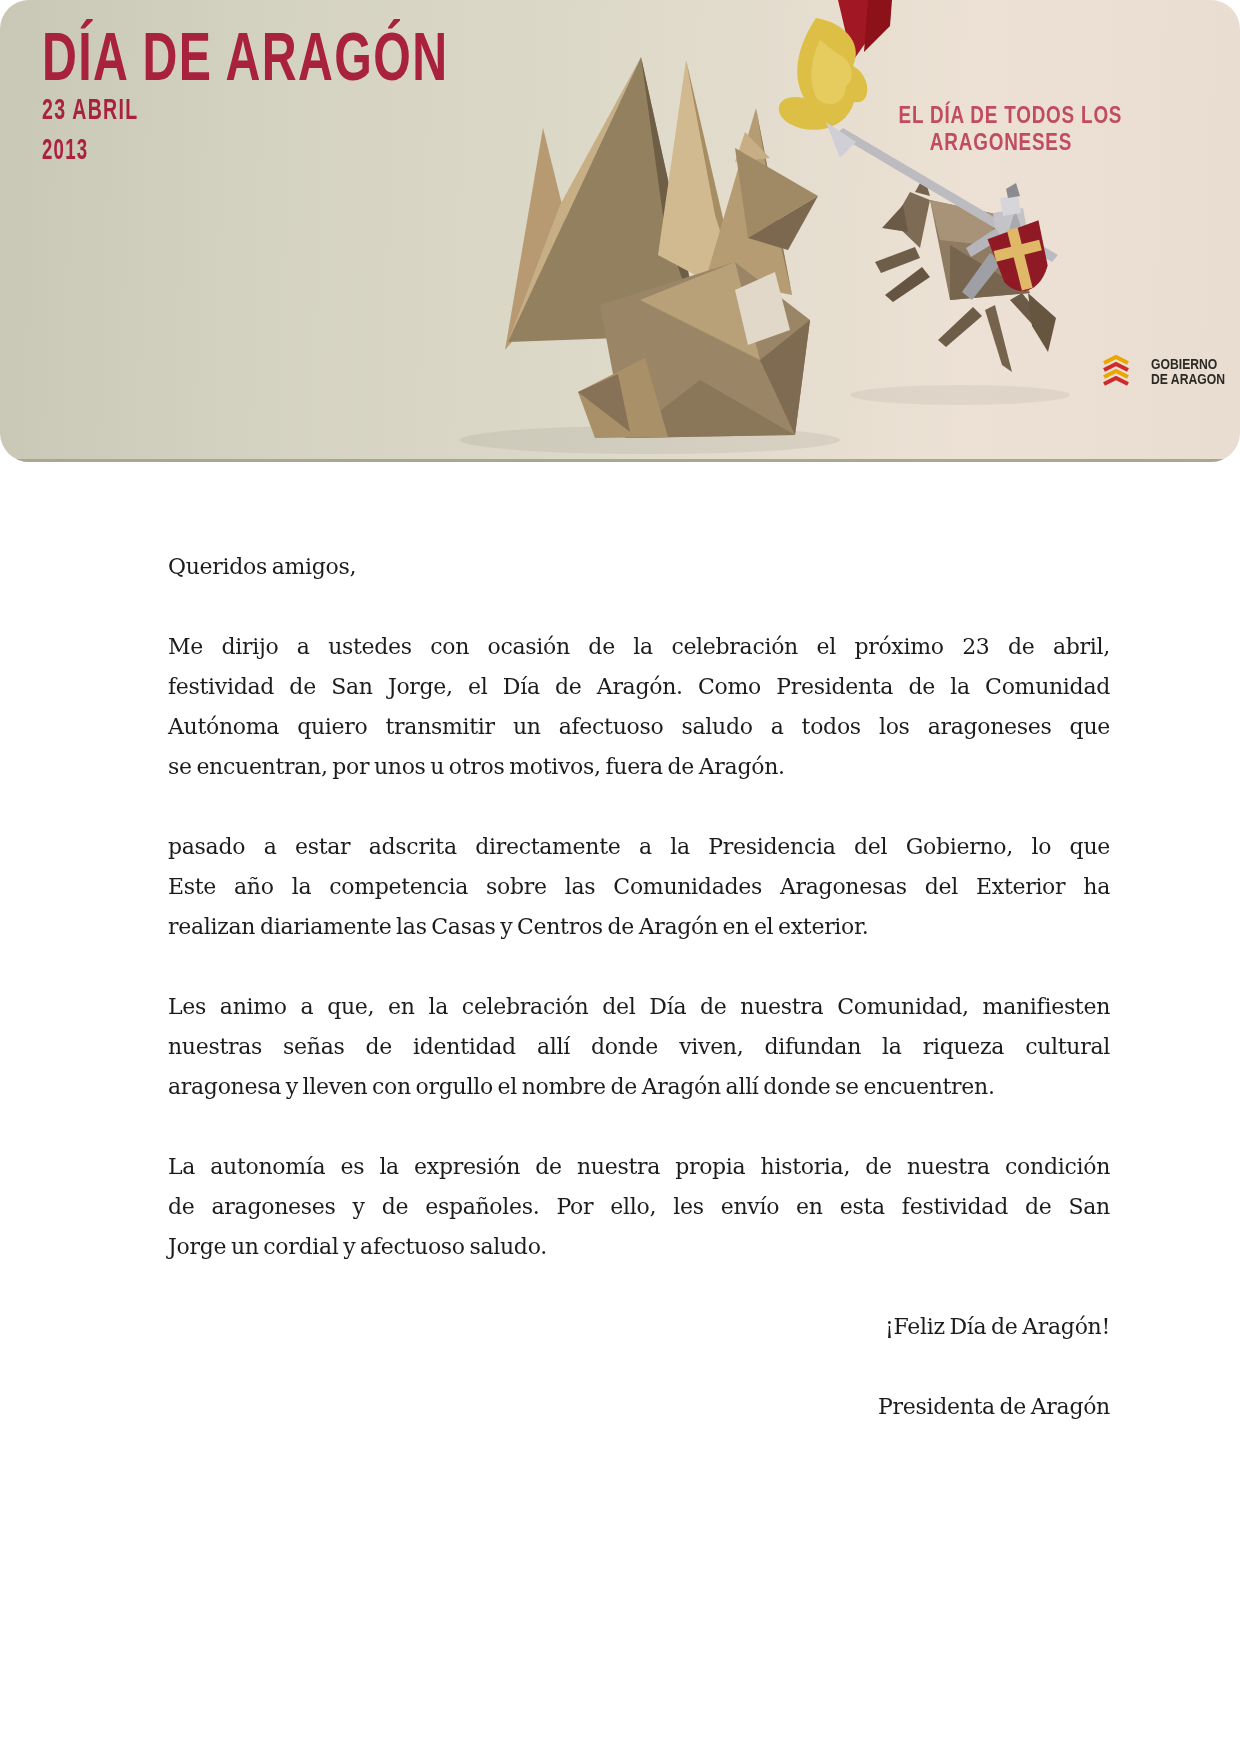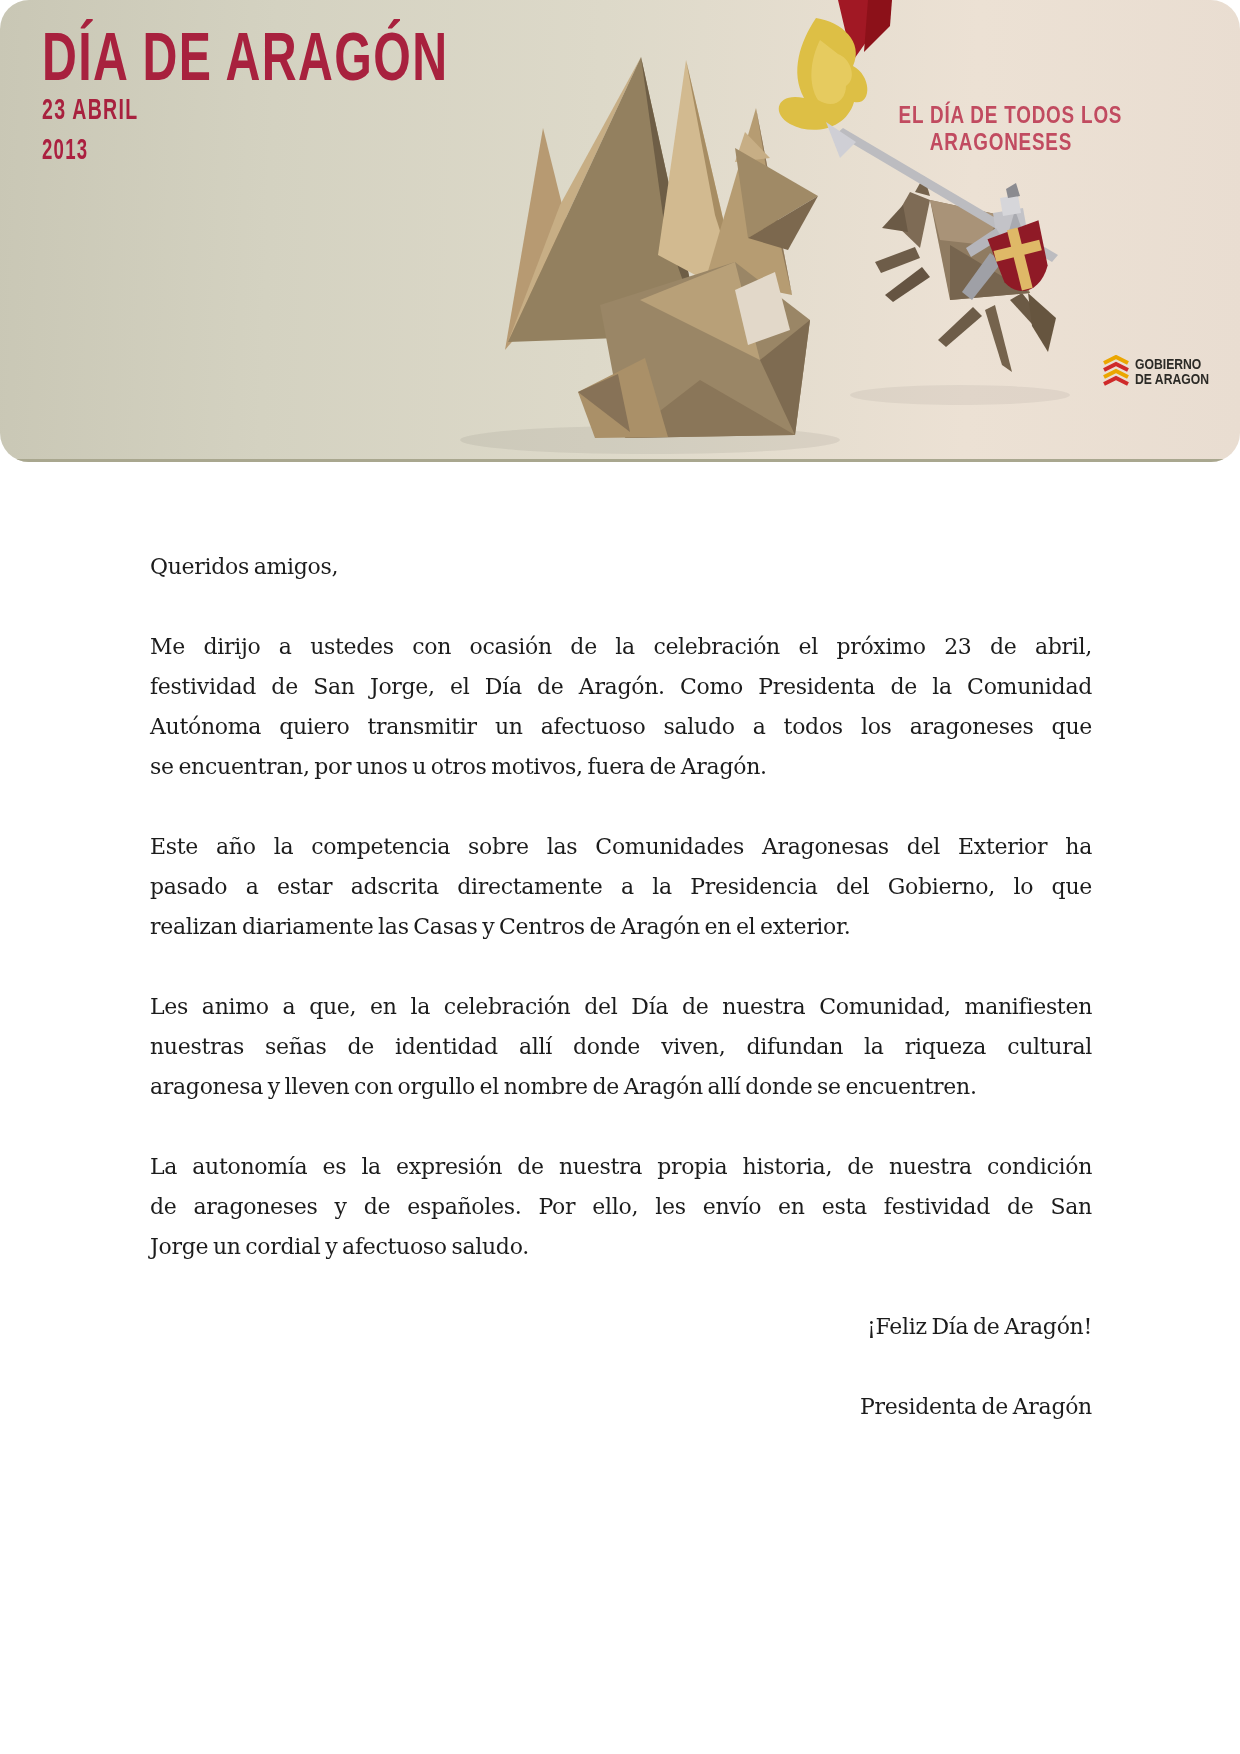--- a/index.html
+++ b/index.html
@@ -45,38 +45,39 @@
     font-weight:bold;color:#c14b60;
   }
   .tagline .tl{
     display:block;text-align:center;
     font-size:23px;line-height:27px;letter-spacing:1px;
     transform:scaleX(.82);transform-origin:50% 50%;
     white-space:nowrap;
   }
   .gov-logo{
     position:absolute;left:1101px;top:355px;
-    display:flex;align-items:center;gap:4px;
+    display:flex;align-items:center;gap:20px;
   }
   .gov-logo .logo-text{
     font-family:"Liberation Sans",sans-serif;
     font-weight:bold;color:#2b2a26;
     font-size:14.5px;line-height:15px;letter-spacing:0;
     transform:scaleX(.84);transform-origin:0 50%;
     white-space:nowrap;
   }
   
   .letter{
     padding:85px 75px 0 150px;
     width:942px;
     color:#1c1c1c;
     font-size:22px;
     line-height:40px;
     letter-spacing:-0.3px;
     word-spacing:-2px;
+    margin-left:18px;
   }
   .blk{margin:0 0 40px 0;}
   .ln{display:block;}
   .ln.j{text-align:justify;text-align-last:justify;}
   .center{text-align:right;}
   .sig{margin:0;}
 </style>
 </head>
 <body>
 
@@ -184,22 +185,22 @@
     <p class="blk">Queridos amigos,</p>
 
     <p class="blk">
       <span class="ln j">Me dirijo a ustedes con ocasión de la celebración el próximo 23 de abril,</span>
       <span class="ln j">festividad de San Jorge, el Día de Aragón. Como Presidenta de la Comunidad</span>
       <span class="ln j">Autónoma quiero transmitir un afectuoso saludo a todos los aragoneses que</span>
       <span class="ln">se encuentran, por unos u otros motivos, fuera de Aragón.</span>
     </p>
 
     <p class="blk">
+      <span class="ln j">pasado a estar adscrita directamente a la Presidencia del Gobierno, lo que</span>
       <span class="ln j">Este año la competencia sobre las Comunidades Aragonesas del Exterior ha</span>
-      <span class="ln j">pasado a estar adscrita directamente a la Presidencia del Gobierno, lo que</span>
       <span class="ln">realizan diariamente las Casas y Centros de Aragón en el exterior.</span>
     </p>
 
     <p class="blk">
       <span class="ln j">Les animo a que, en la celebración del Día de nuestra Comunidad, manifiesten</span>
       <span class="ln j">nuestras señas de identidad allí donde viven, difundan la riqueza cultural</span>
       <span class="ln">aragonesa y lleven con orgullo el nombre de Aragón allí donde se encuentren.</span>
     </p>
 
     <p class="blk">

